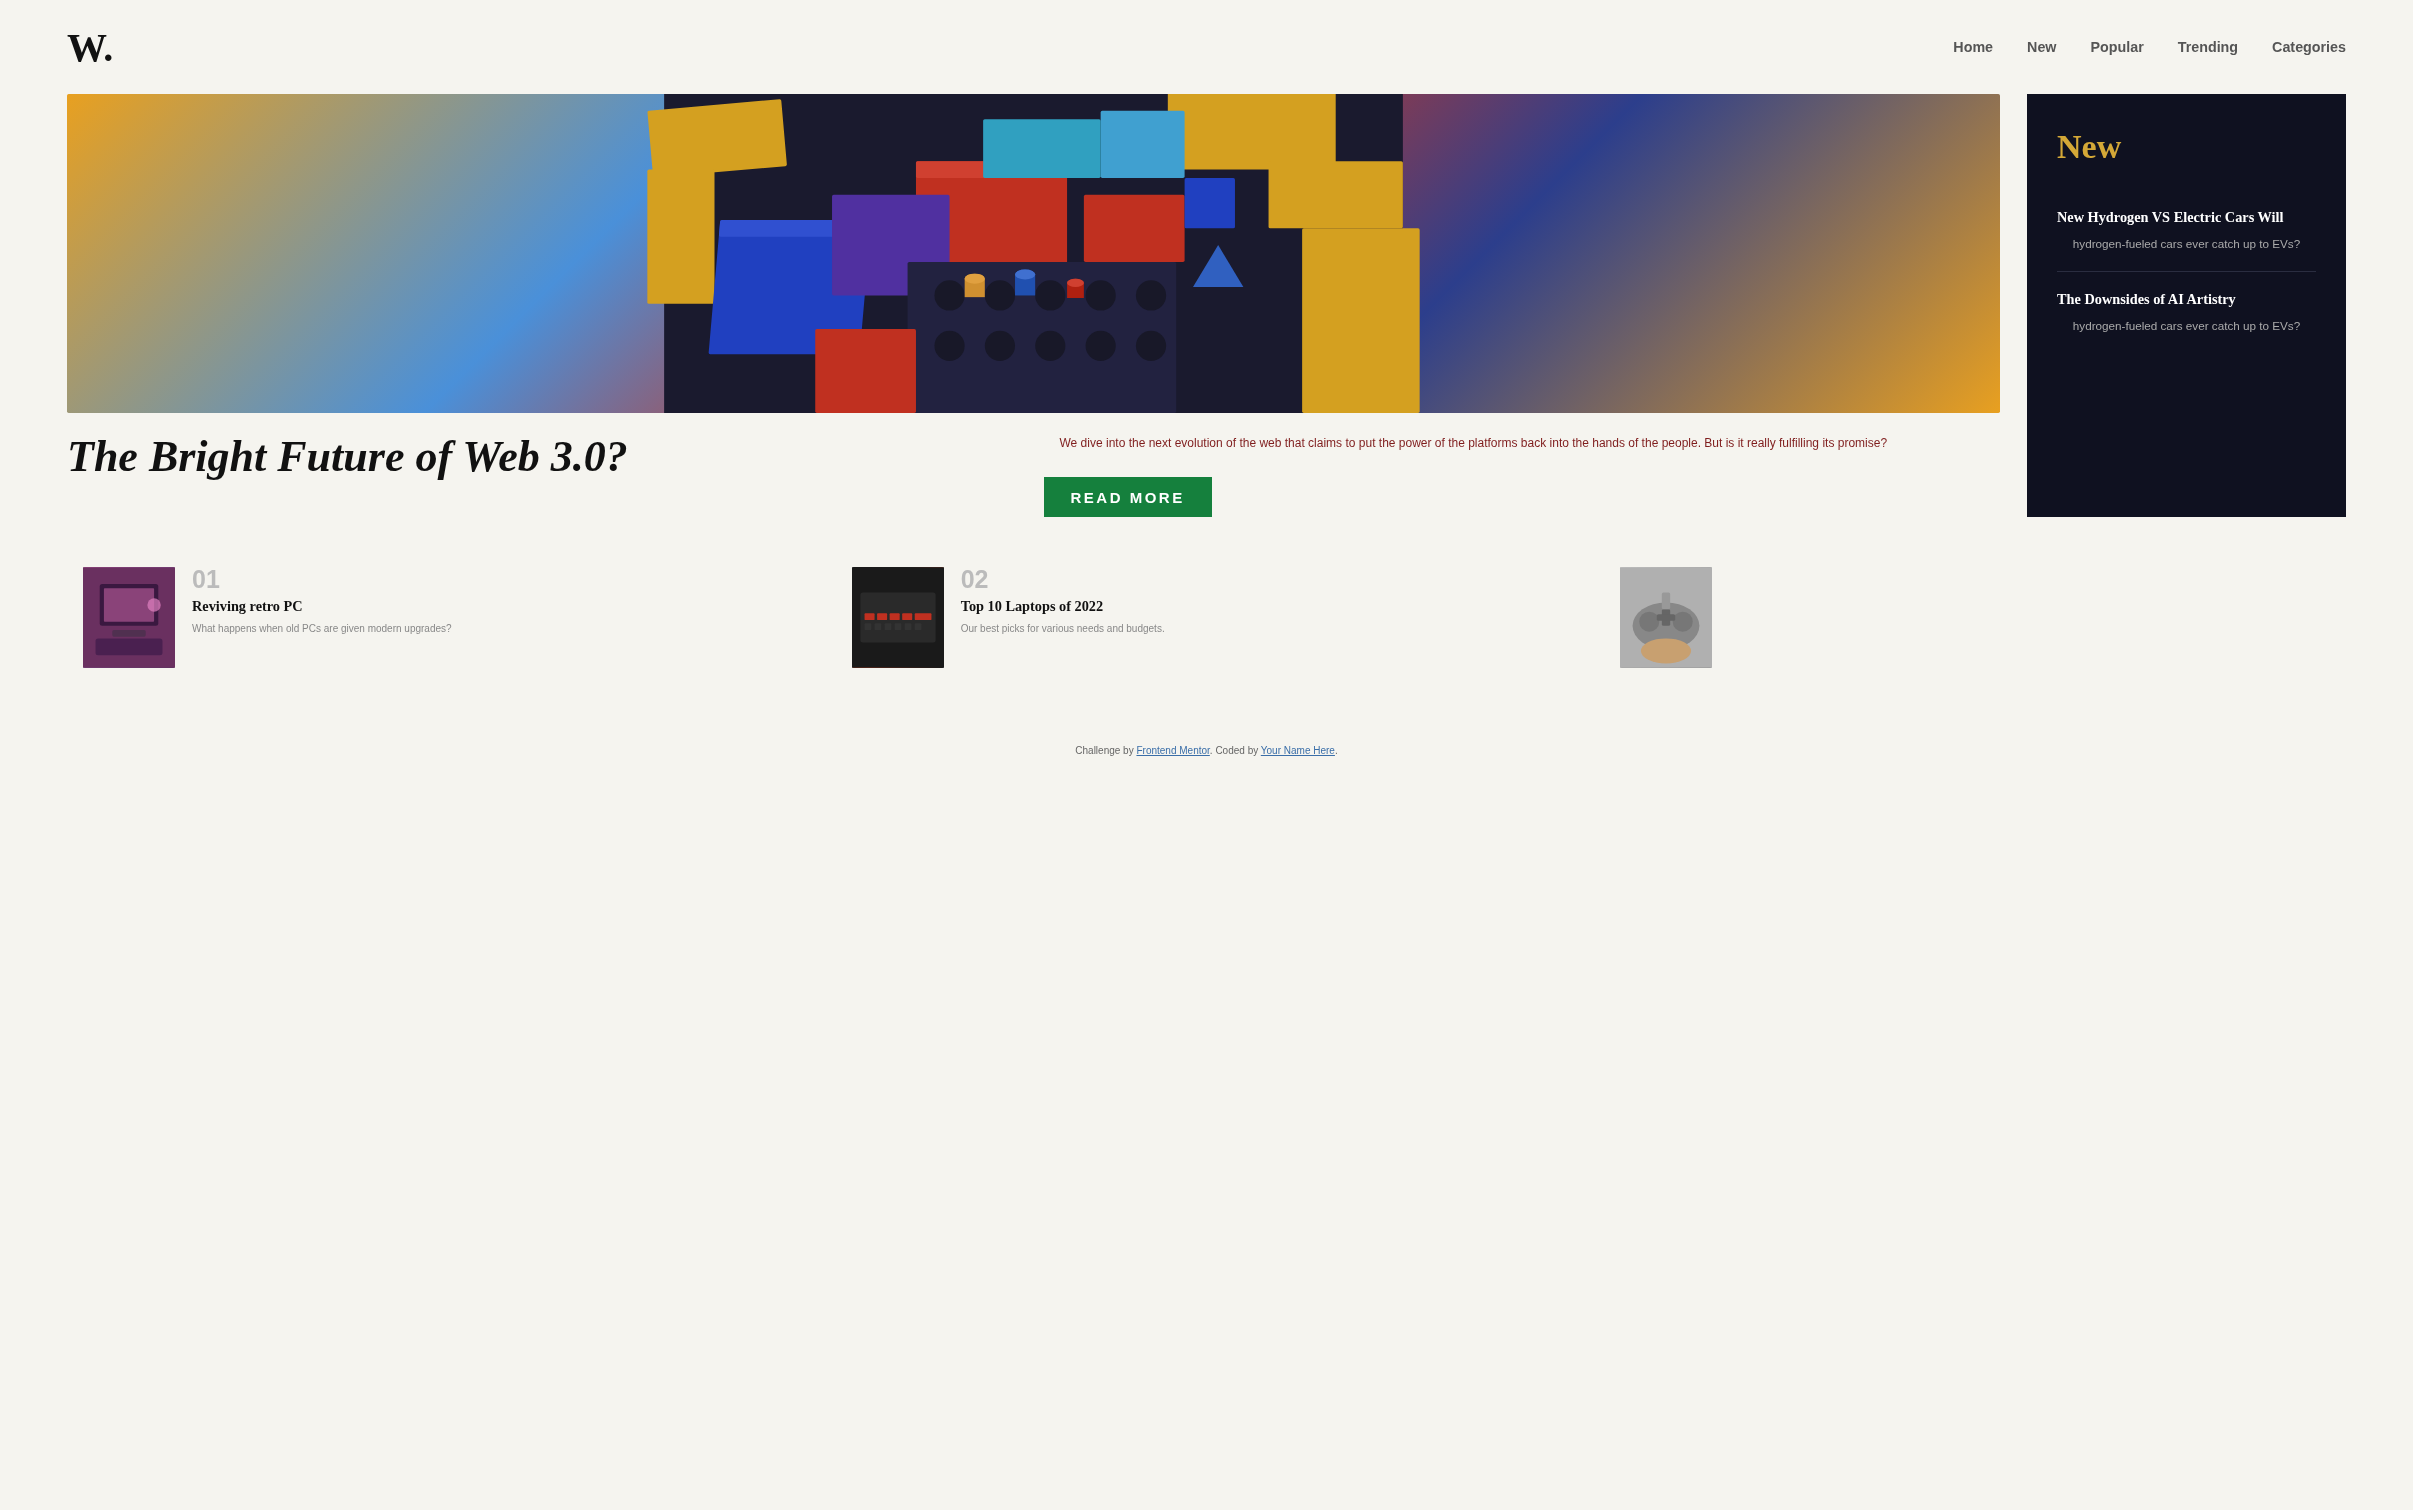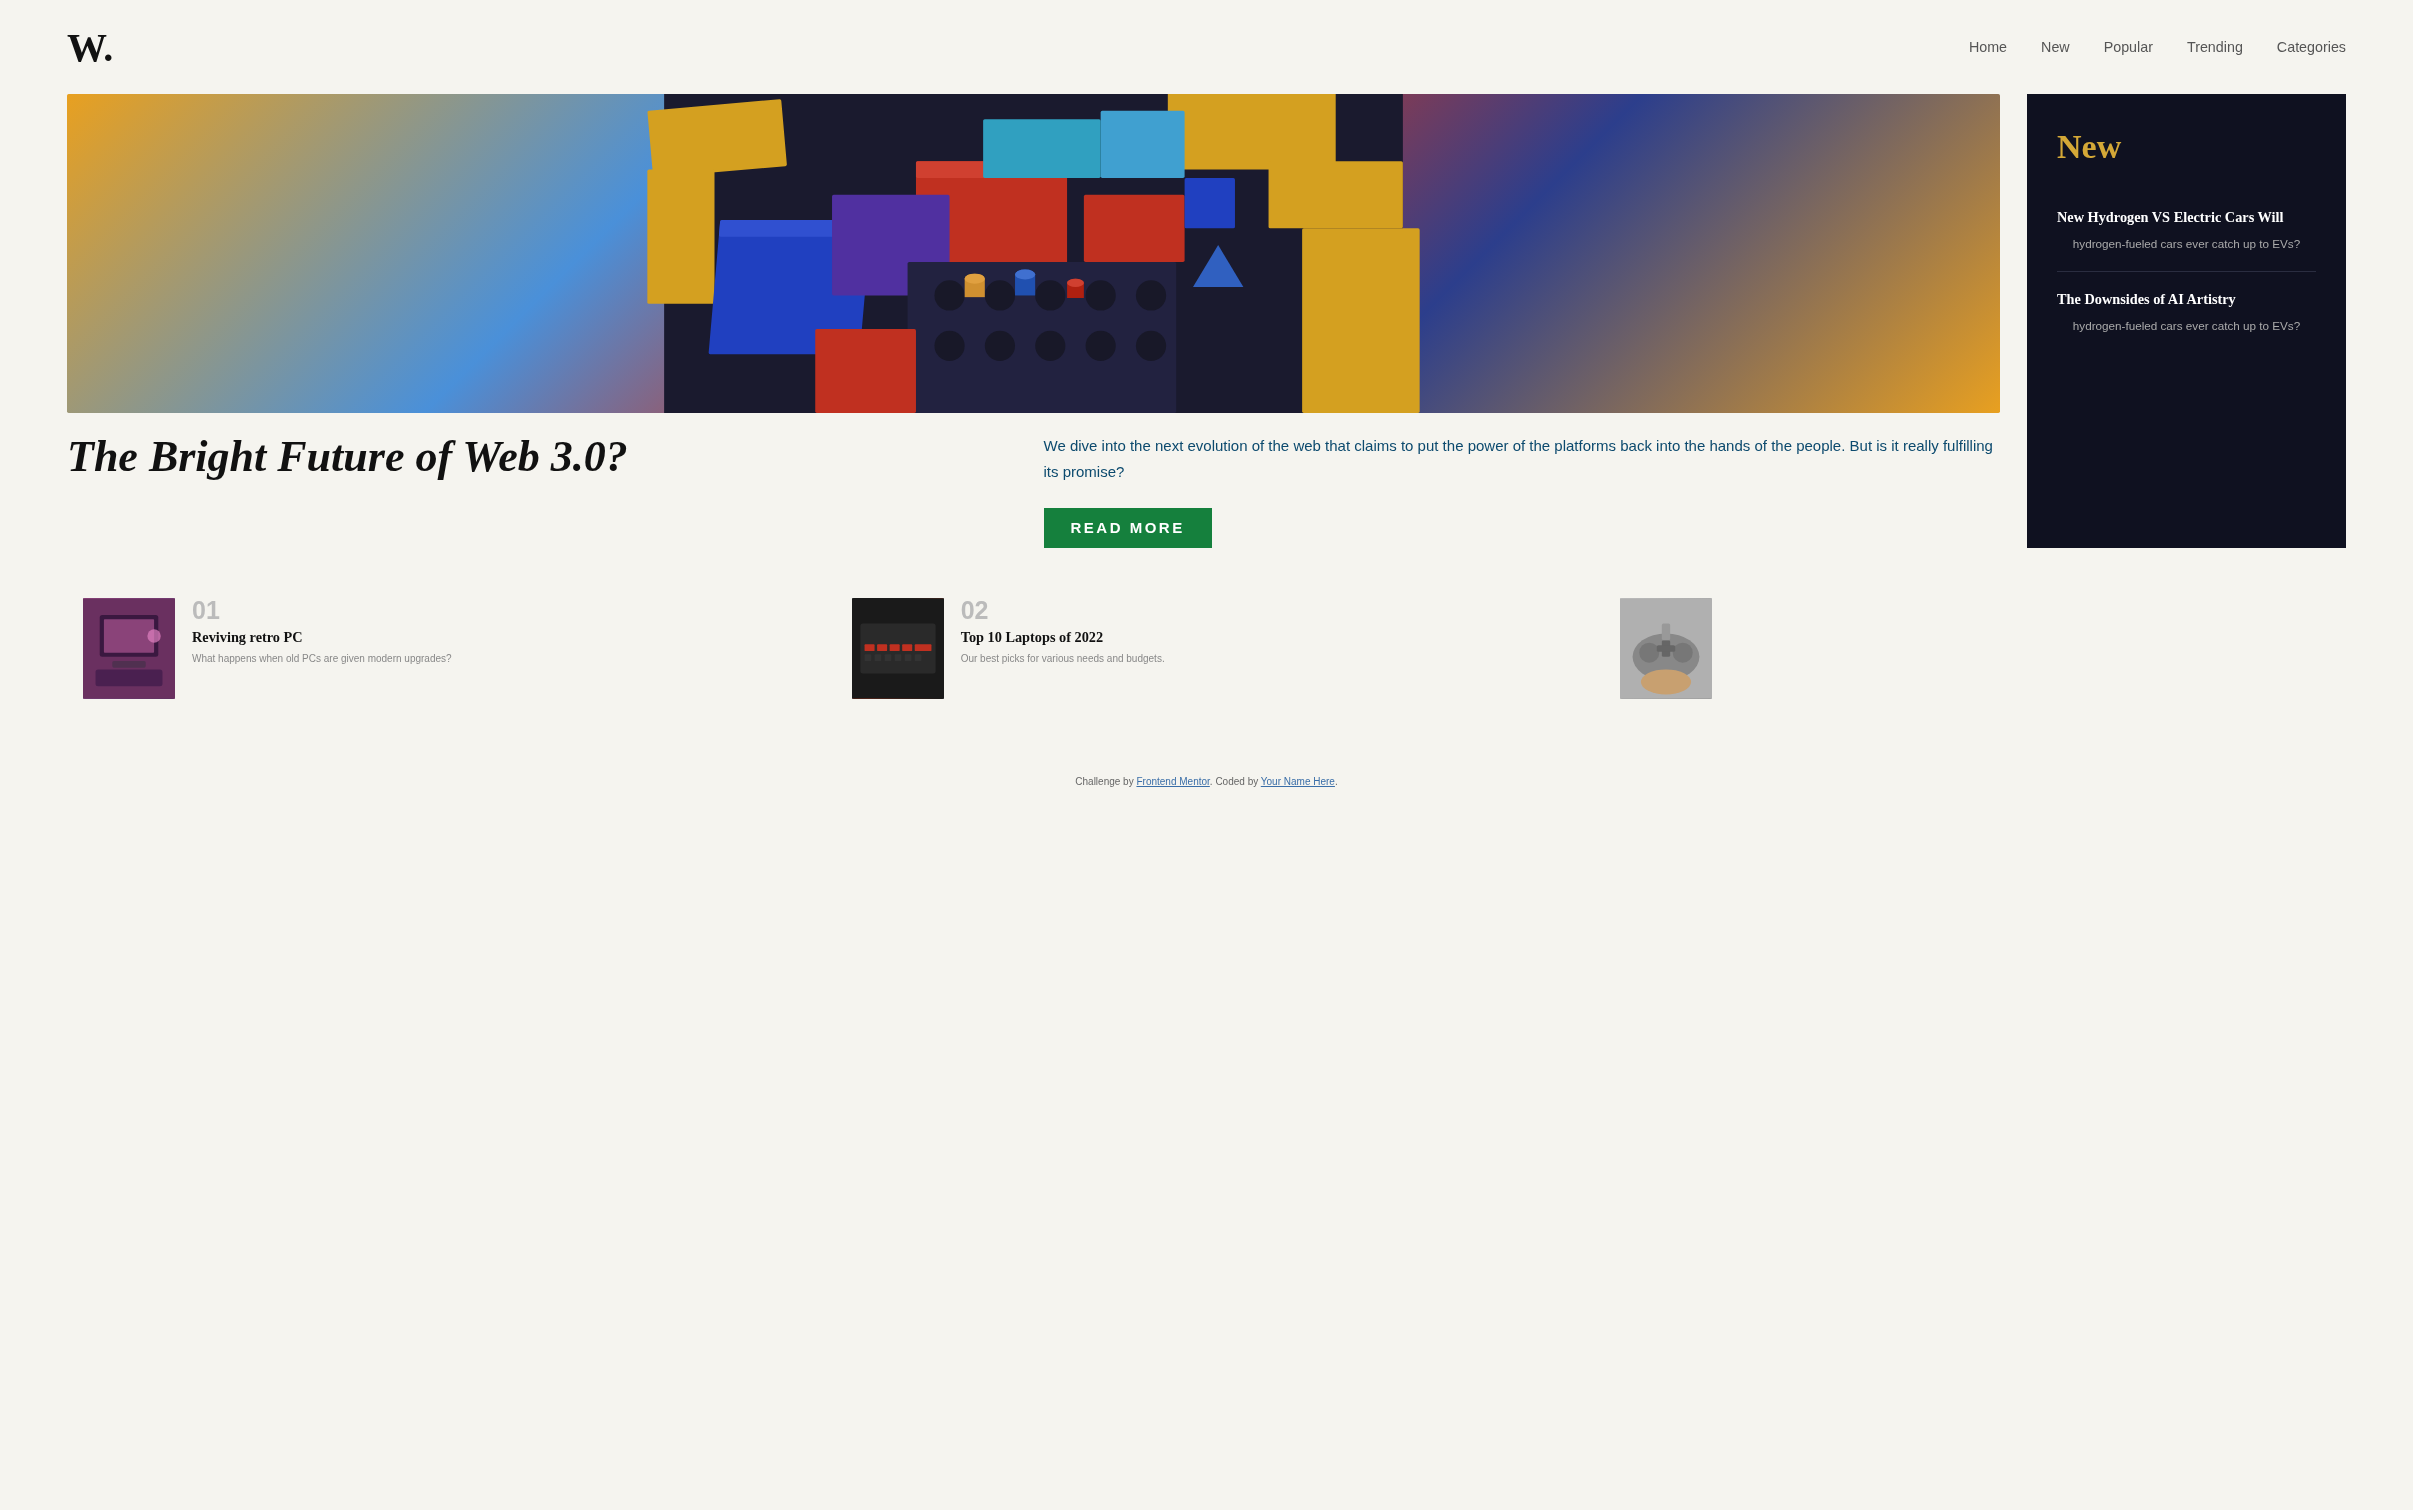--- a/index.html
+++ b/index.html
@@ -30,21 +30,21 @@
       display: flex;
       gap: 34px;
       align-items: center;
     }
 
     nav a {
       text-decoration: none;
       color: #555;
       font-family: sans-serif;
       font-size: 14.3px;
-      font-weight: 400;
+      font-weight: 700;
     }
 
     
     main {
       padding: 0 67px 50px;
     }
 
     
     .top-section {
       display: grid;
@@ -84,24 +84,25 @@
       font-style: italic;
     }
 
     .featured-right-text {
       display: flex;
       flex-direction: column;
       gap: 23.5px;
     }
 
     .featured-desc {
-      font-size: 15px;
-      color: #0c4a6e;
+      font-size: 12px;
+      color: #7f1d1d;
       line-height: 1.7;
       font-family: sans-serif;
+      margin-left: 16px;
     }
 
     .read-more-btn {
       display: inline-block;
       background-color: #15803d;
       color: #fff;
       padding: 11.7px 27px;
       text-decoration: none;
       font-family: sans-serif;
       font-size: 15px;

